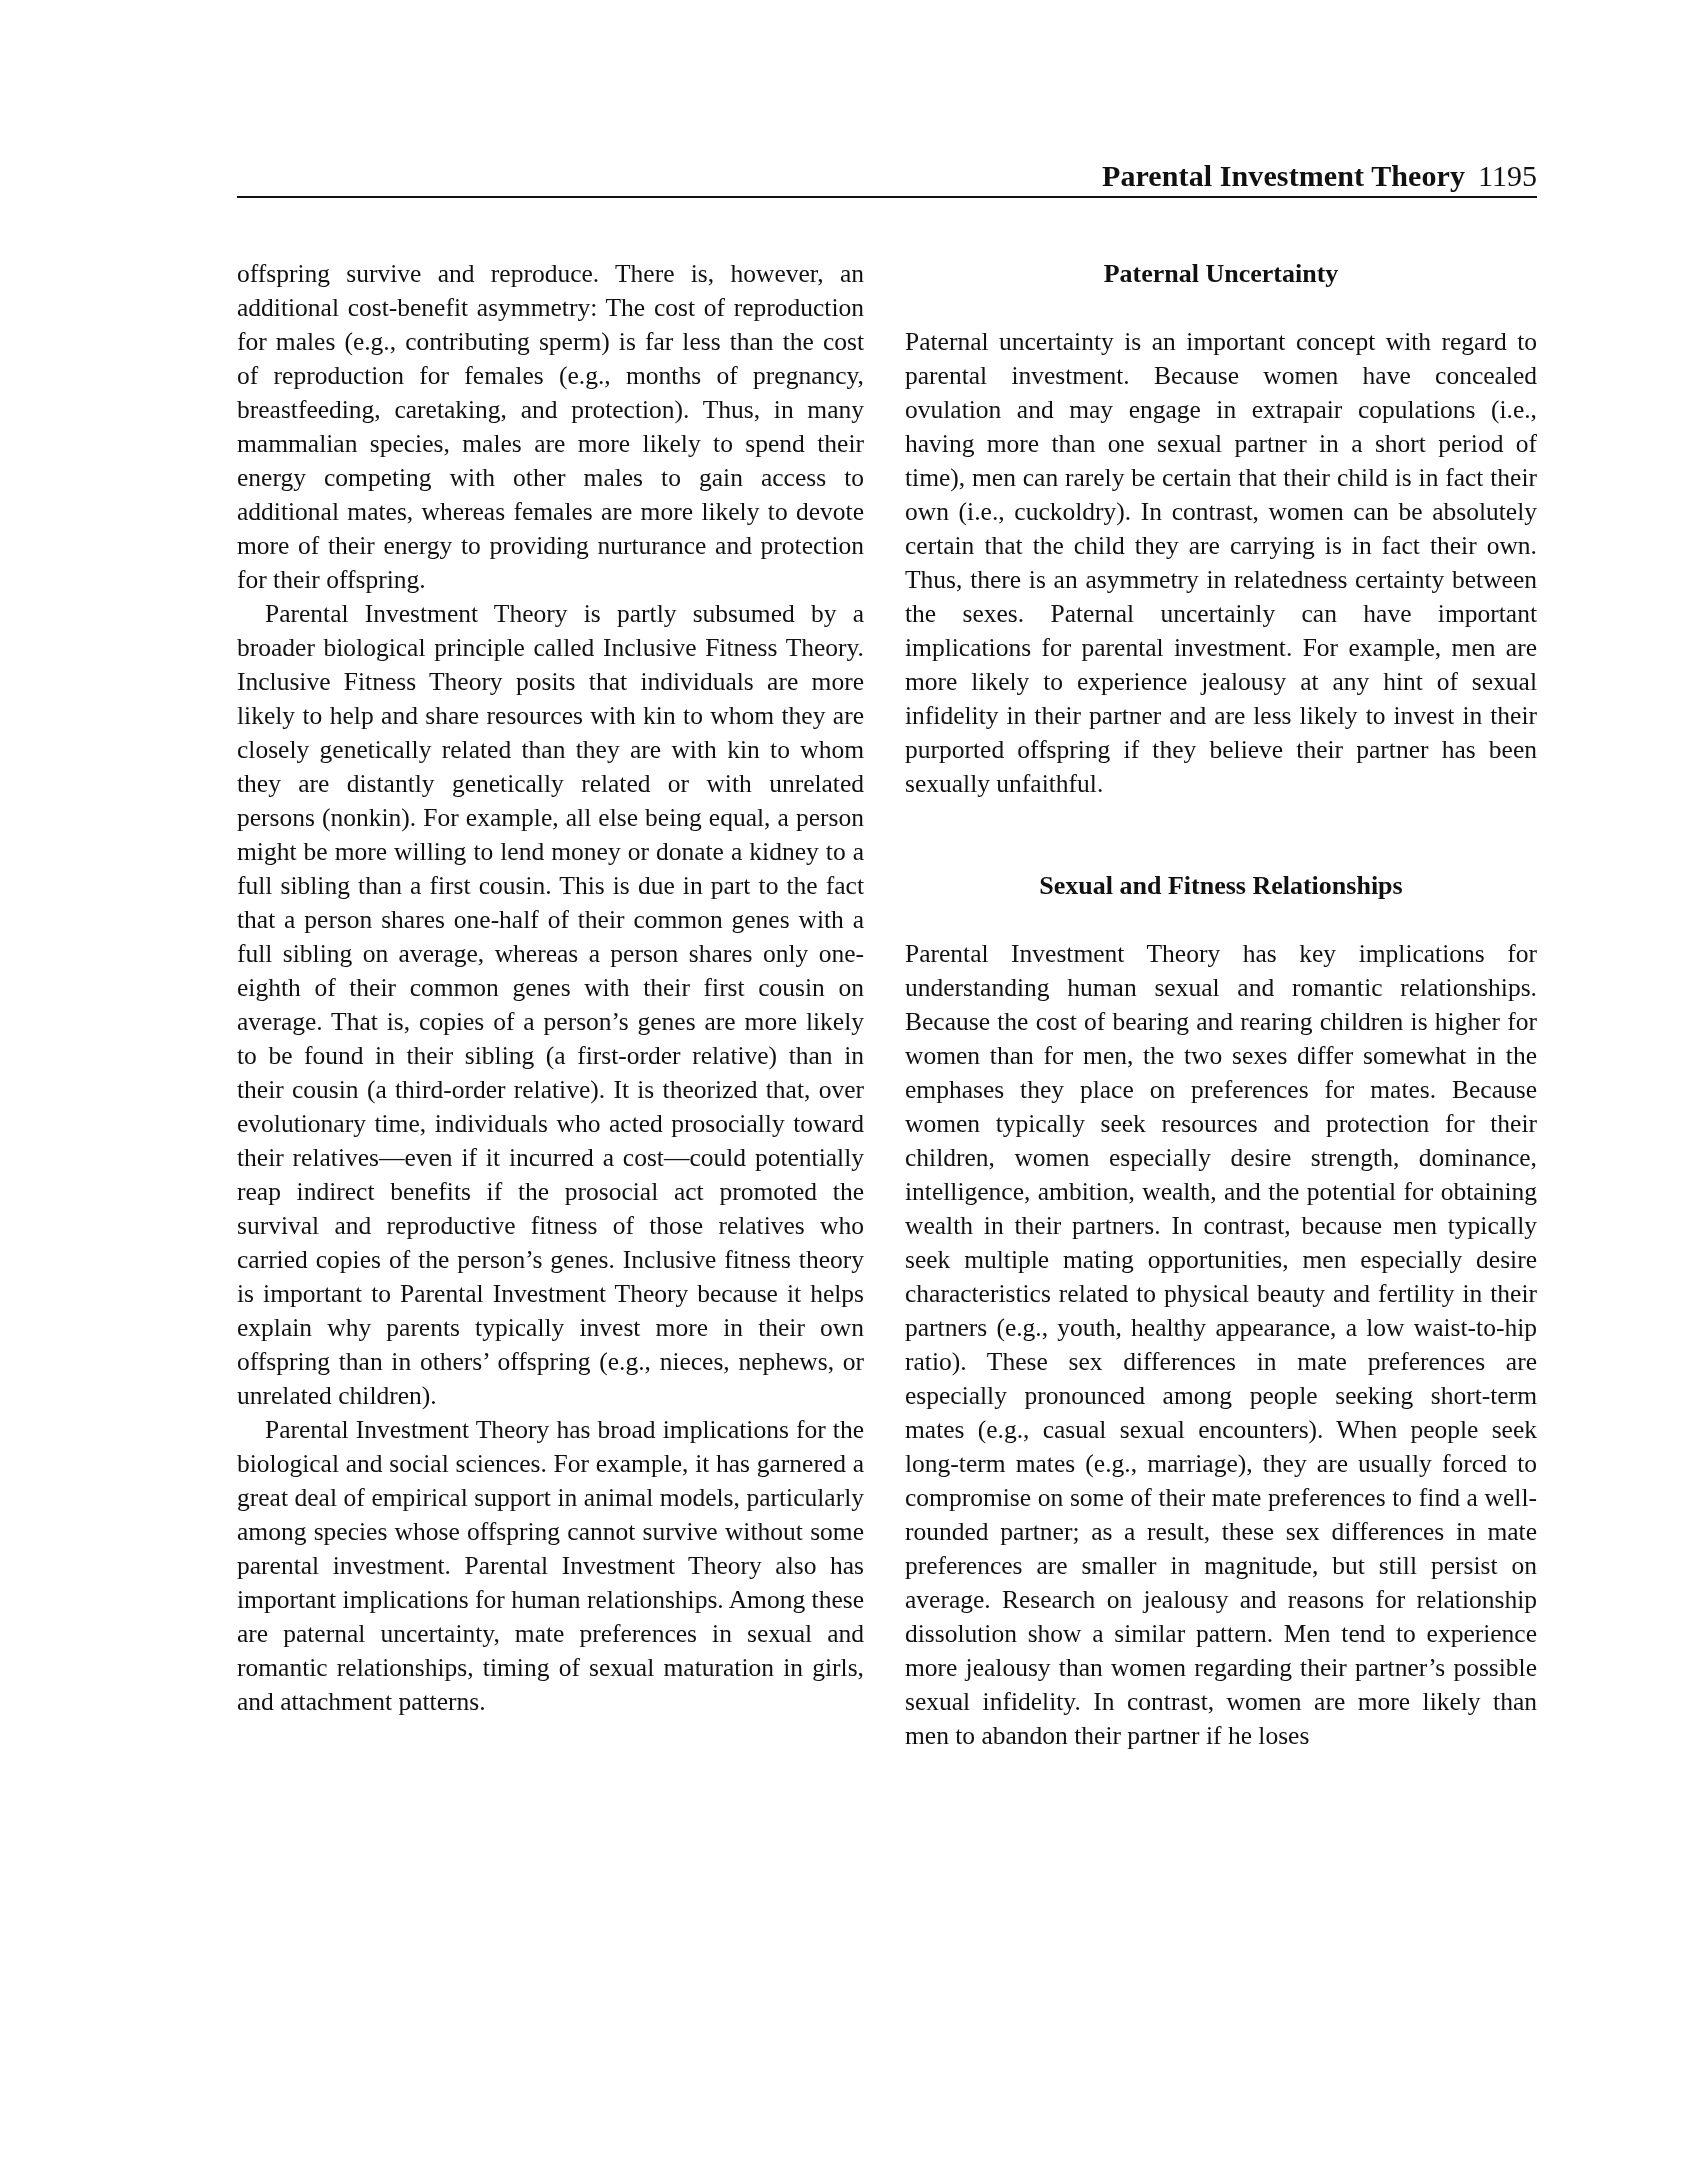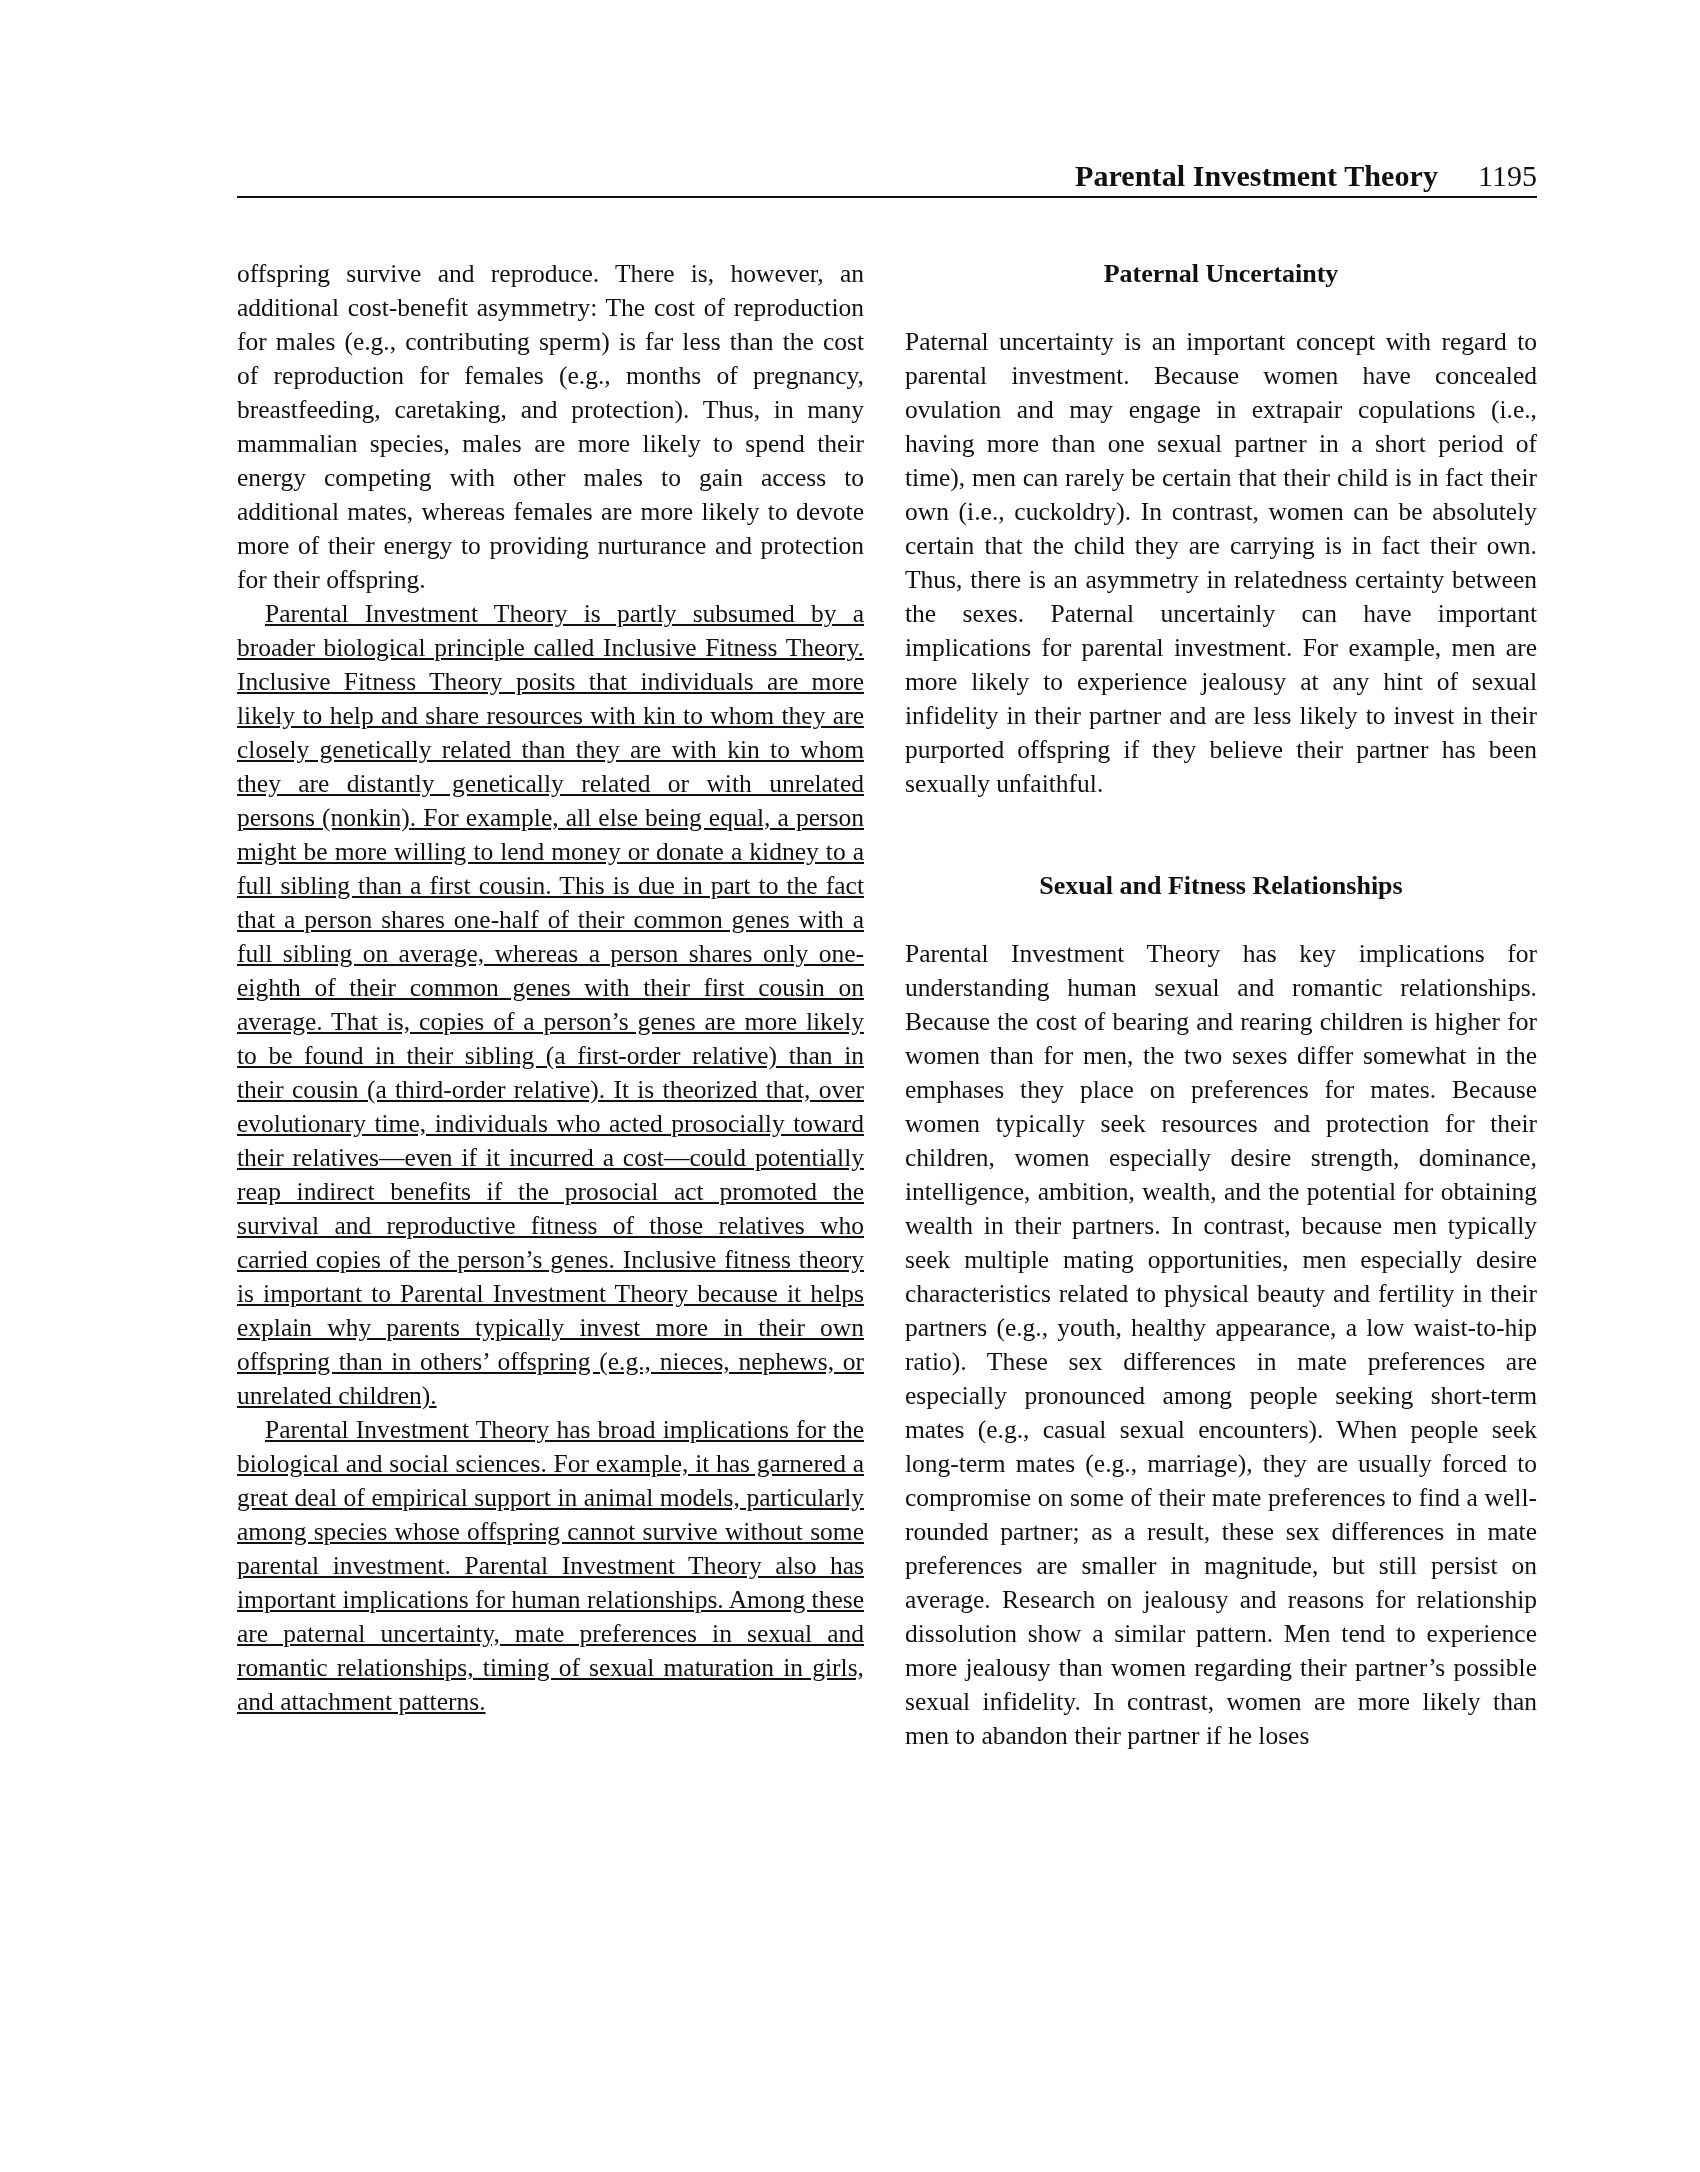--- a/index.html
+++ b/index.html
@@ -30,21 +30,21 @@
       justify-content: flex-end;
       align-items: flex-end;
       font-size: 30px;
       line-height: 33px;
     }
     .running-head .title {
       font-weight: bold;
       letter-spacing: 0.1px;
     }
     .running-head .folio {
-      margin-left: 40px;
+      margin-left: 13px;
       text-align: center;
     }
     .rule {
       position: absolute;
       left: 237px;
       width: 1300px;
       top: 196px;
       height: 1.9px;
       background: #111111;
     }
@@ -57,21 +57,20 @@
       text-align: justify;
       hyphens: manual;
     }
     .col-left { left: 237px; }
     .col-right { left: 905px; width: 632px; }
     .column p {
       margin: 0;
     }
     .column p.indent {
       text-indent: 28px;
-      text-decoration: underline;
     }
     .section-heading {
       margin: 0;
       text-align: center;
       font-weight: bold;
       font-size: 26px;
       line-height: 34px;
     }
     .gap-after-heading { height: 34px; }
     .gap-before-heading { height: 68px; }

